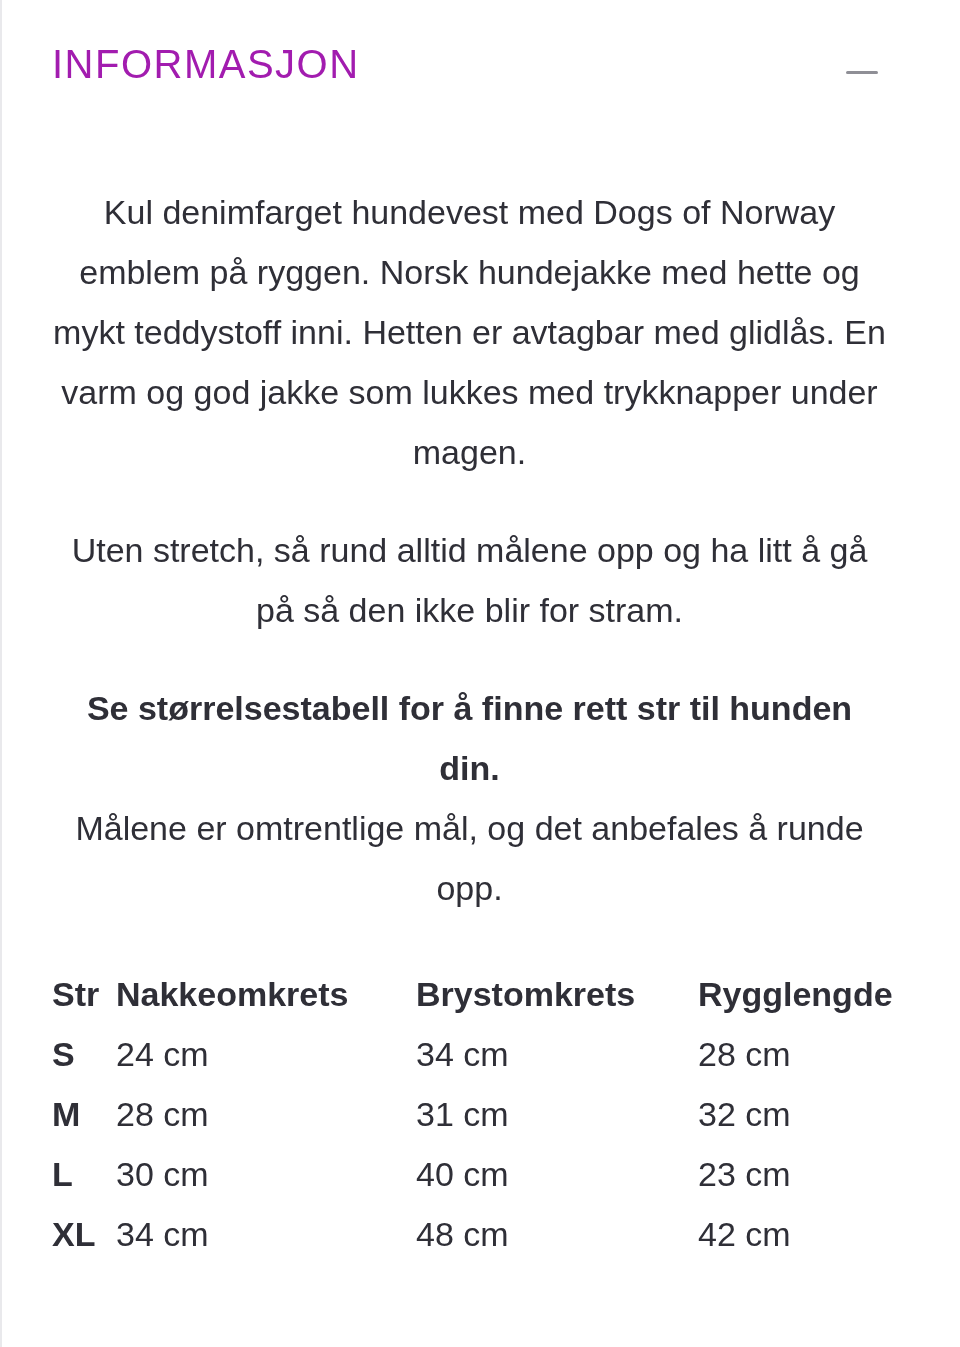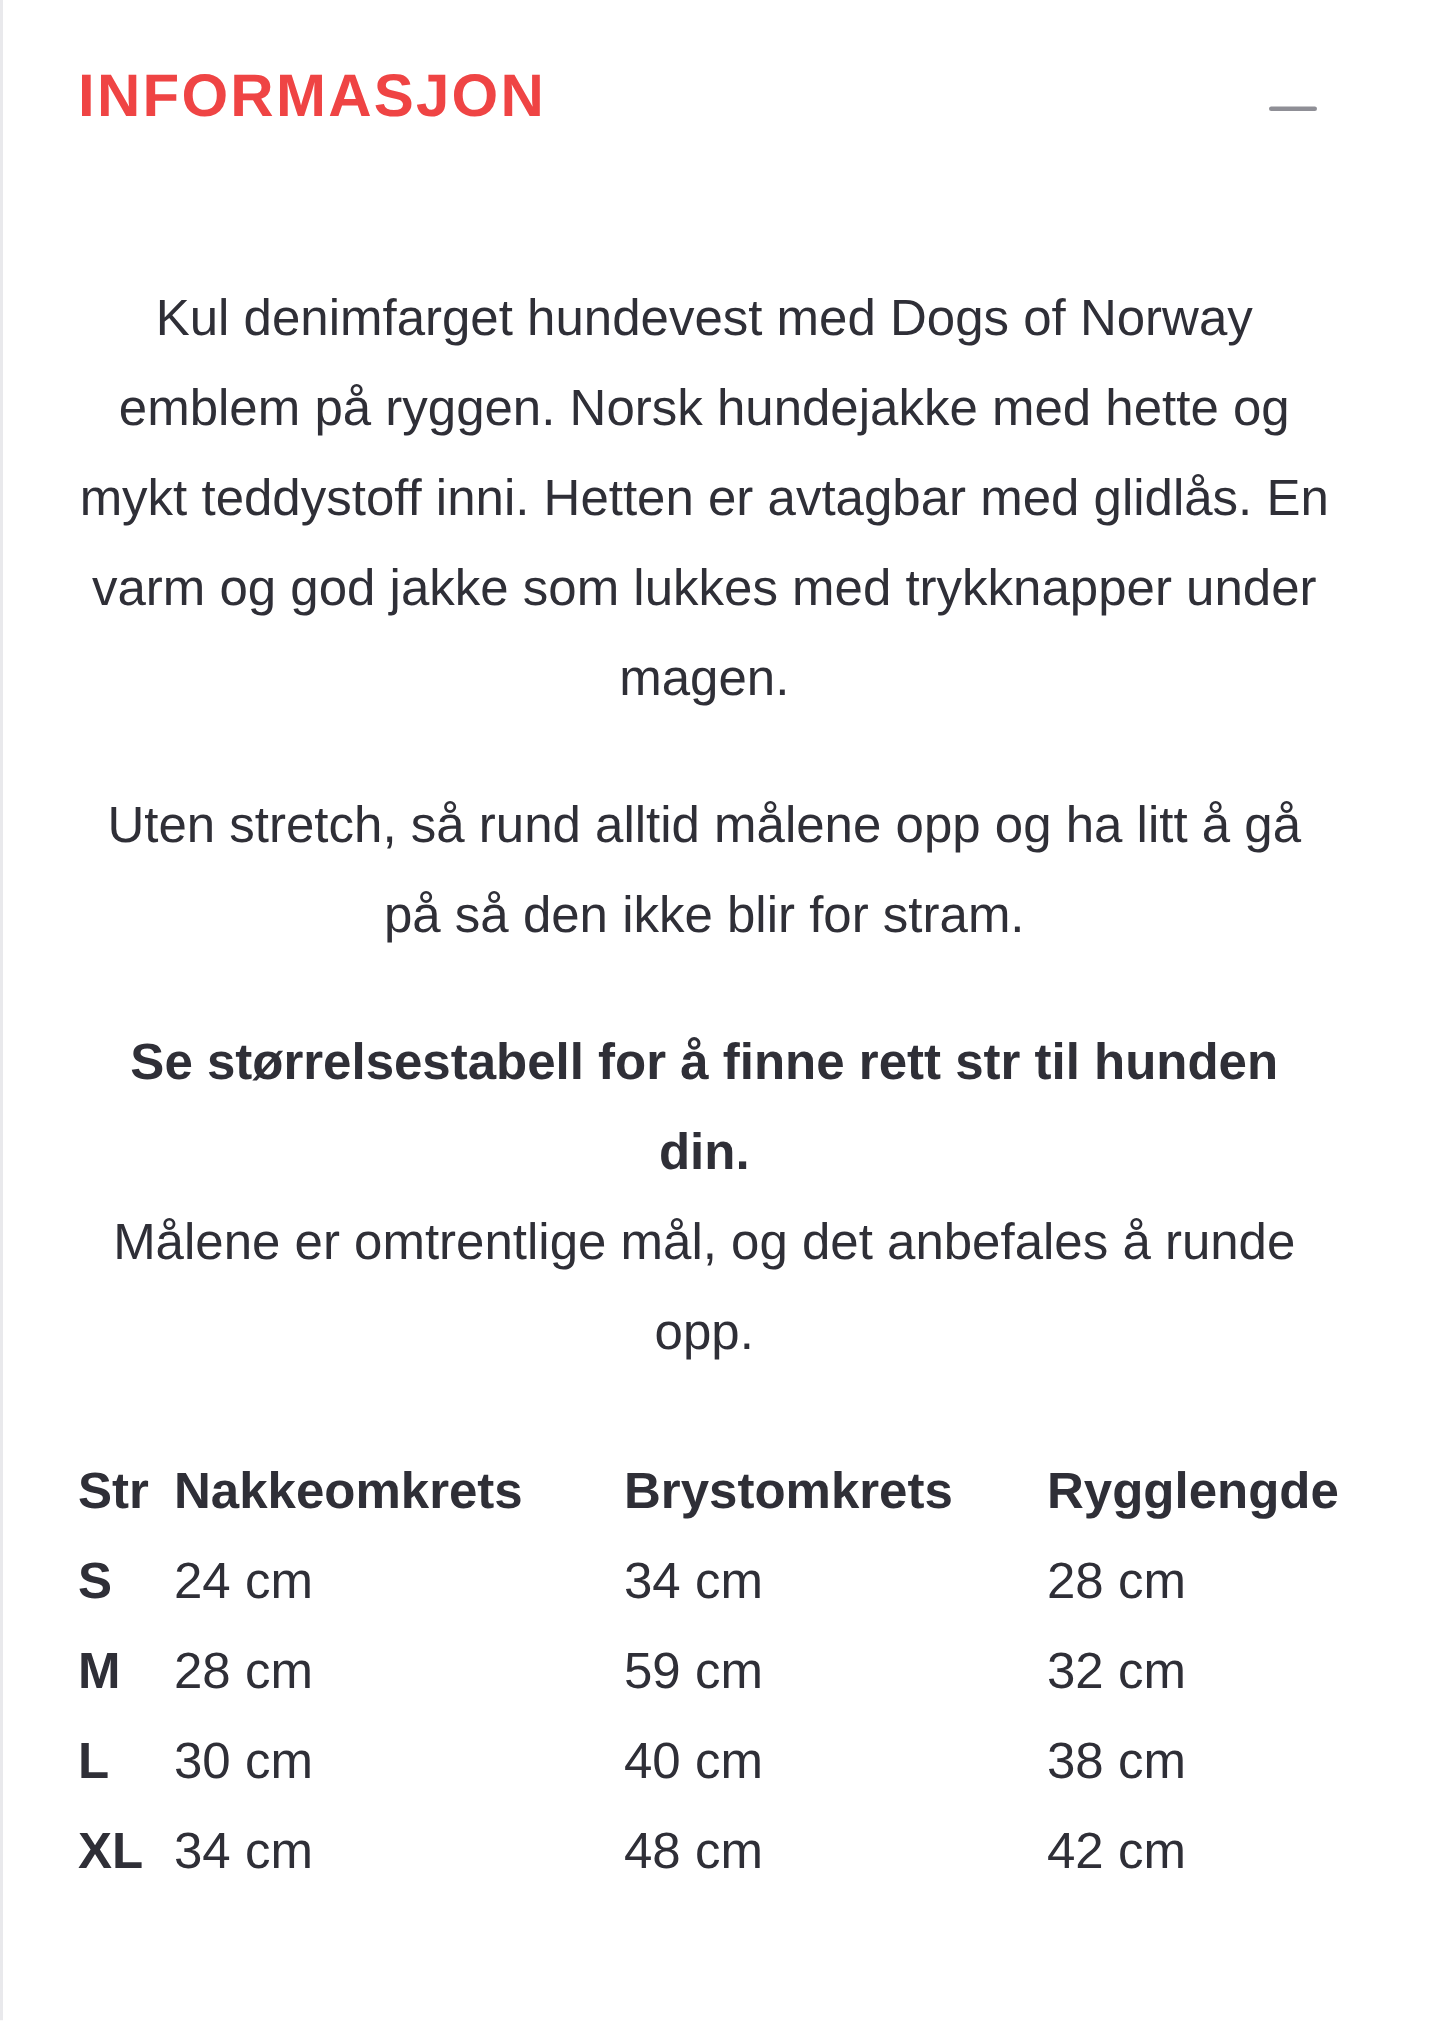--- a/index.html
+++ b/index.html
@@ -23,23 +23,23 @@
   
   .section-header {
     display: flex;
     align-items: flex-start;
     justify-content: space-between;
     margin-bottom: 96px;
     cursor: pointer;
   }
 
   .section-title {
-    color: #ef4444;
+    color: #a21caf;
     font-size: 40px;
-    font-weight: 700;
+    font-weight: 400;
     letter-spacing: 1.5px;
     line-height: 1.1;
   }
 
   .collapse-toggle {
     margin-top: 18px;
     margin-right: 42px;
     width: 32px;
     height: 24px;
     display: flex;
@@ -133,29 +133,29 @@
     <div class="size-row">
       <span class="cell size-cell">S</span>
       <span class="cell">24 cm</span>
       <span class="cell">34 cm</span>
       <span class="cell">28 cm</span>
     </div>
 
     <div class="size-row">
       <span class="cell size-cell">M</span>
       <span class="cell">28 cm</span>
-      <span class="cell">59 cm</span>
+      <span class="cell">31 cm</span>
       <span class="cell">32 cm</span>
     </div>
 
     <div class="size-row">
       <span class="cell size-cell">L</span>
       <span class="cell">30 cm</span>
       <span class="cell">40 cm</span>
-      <span class="cell">38 cm</span>
+      <span class="cell">23 cm</span>
     </div>
 
     <div class="size-row">
       <span class="cell size-cell">XL</span>
       <span class="cell">34 cm</span>
       <span class="cell">48 cm</span>
       <span class="cell">42 cm</span>
     </div>
 
   </div>

